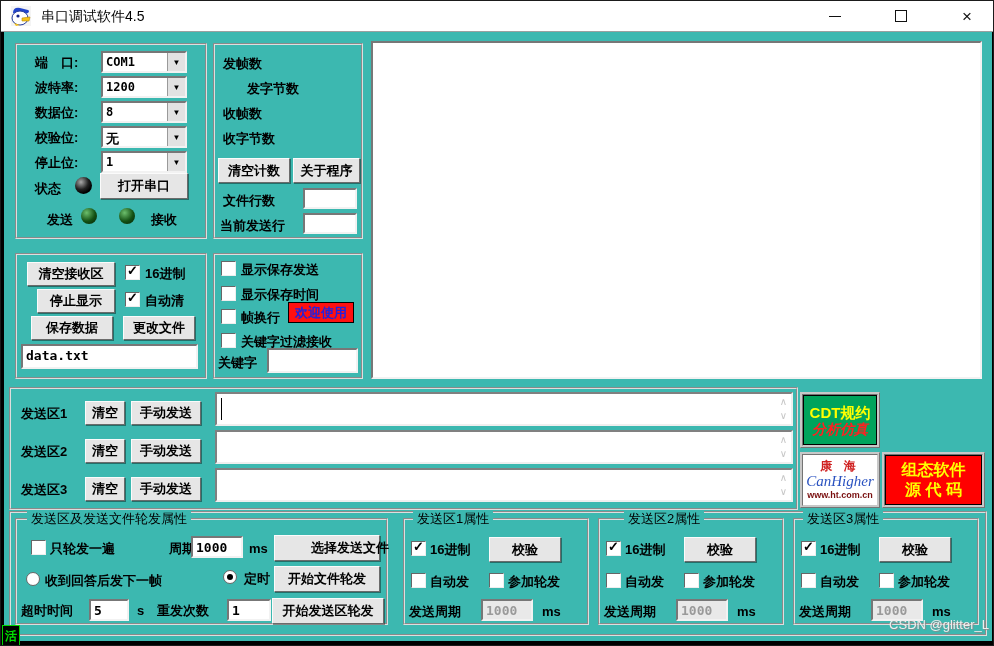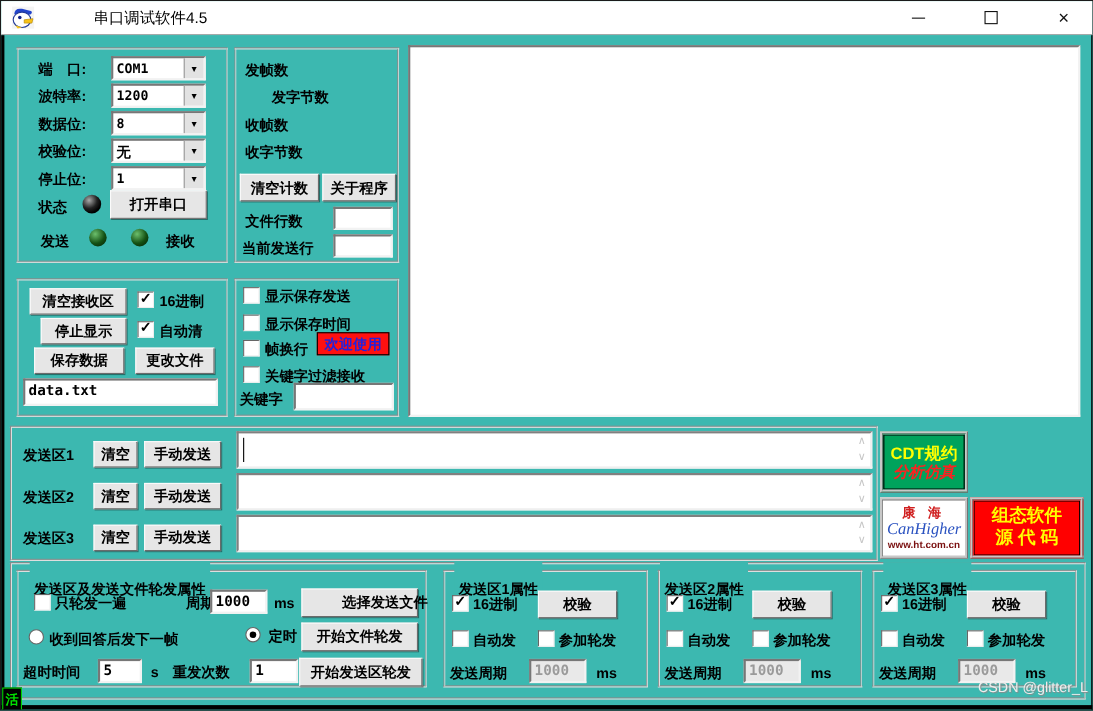--- a/index.html
+++ b/index.html
@@ -1,20 +1,20 @@
 <!DOCTYPE html>
 <html><head>
 <meta charset="utf-8">
 <style>
   html,body{margin:0;padding:0;}
   body{font-family:"Liberation Sans",sans-serif;background:#555;}
   .window{position:relative;width:994px;height:646px;background:#3CB8B0;border:1px solid #1b1b1b;box-sizing:border-box;overflow:hidden;}
   
   .titlebar{position:absolute;left:0;top:0;width:994px;height:31px;background:#ffffff;border-bottom:1px solid #9aa0a0;box-sizing:border-box;}
-  .title-text{position:absolute;left:40px;top:0;height:31px;line-height:30px;font-size:14px;color:#000;white-space:nowrap;margin-left:44px;}
+  .title-text{position:absolute;left:40px;top:0;height:31px;line-height:30px;font-size:14px;color:#000;white-space:nowrap;}
   .app-icon{position:absolute;left:9px;top:4px;width:22px;height:22px;}
   .wbtn{position:absolute;top:0;width:56px;height:30px;display:flex;align-items:center;justify-content:center;color:#111;}
   .glyph-min{width:12px;height:1px;background:#111;}
   .glyph-max{width:10px;height:10px;border:1px solid #111;}
   .glyph-close{font-size:17px;line-height:1;}
   
   .client{position:absolute;left:0;top:31px;width:994px;height:615px;background:#3CB8B0;border-left:3px solid #000;border-right:3px solid #000;border-bottom:6px solid #000;box-sizing:border-box;}
   .frame{position:absolute;border:2px groove #dedede;box-sizing:border-box;}
   .lbl{position:absolute;font-size:13px;font-weight:bold;color:#000;white-space:nowrap;line-height:15px;}
   .btn{position:absolute;background:#e6e6e6;border:1px solid;border-color:#fbfbfb #6b6b6b #6b6b6b #fbfbfb;box-shadow:1px 1px 0 rgba(0,0,0,0.40);font-family:"Liberation Sans",sans-serif;font-size:13px;font-weight:bold;color:#000;display:flex;align-items:center;justify-content:center;box-sizing:border-box;padding:0;white-space:nowrap;}
@@ -27,21 +27,21 @@
   .radio{position:absolute;width:12px;height:12px;border-radius:50%;background:#fff;border:1px solid #666;}
   .radio.sel::after{content:"";position:absolute;left:3px;top:3px;width:6px;height:6px;border-radius:50%;background:#000;}
   .led{position:absolute;border-radius:50%;}
   .led.black{background:radial-gradient(circle at 35% 30%,#aaa 0%,#222 45%,#000 70%);}
   .led.green{background:radial-gradient(circle at 35% 30%,#6cbf6c 0%,#145114 55%,#0a340a 80%);}
   .field{position:absolute;background:#fff;border:2px solid;border-color:#777 #f2f2f2 #f2f2f2 #777;box-sizing:border-box;font-family:"DejaVu Sans Mono",monospace;font-size:13px;font-weight:bold;color:#000;padding:2px 3px;outline:none;}
   .field.gray{background:#e9e9e9;color:#9a9a9a;}
   .sendbox{position:absolute;background:#fff;border:2px solid;border-color:#808080 #efefef #efefef #808080;box-sizing:border-box;}
   .chev{position:absolute;right:4px;color:#c6c6c6;font-size:10px;line-height:10px;}
   .caret{position:absolute;width:1px;height:22px;background:#000;}
-  .legend{position:absolute;top:-9px;background:#3CB8B0;padding:17px 4px;font-size:13px;font-weight:bold;white-space:nowrap;line-height:15px;}
+  .legend{position:absolute;top:-9px;background:#3CB8B0;padding:0 4px;font-size:13px;font-weight:normal;white-space:nowrap;line-height:15px;}
   .logo{position:absolute;border:3px ridge #c8c8c8;box-sizing:border-box;display:flex;flex-direction:column;align-items:center;justify-content:center;text-align:center;}
   .banner{position:absolute;background:#FF1010;border:1px solid #000;color:#2222DD;font-size:13px;font-weight:bold;display:flex;align-items:center;justify-content:center;box-sizing:border-box;}
   .watermark{position:absolute;left:848px;top:616px;width:140px;font-size:13px;color:#eeeeee;text-shadow:1px 1px 1px #8a8a8a;text-align:right;}
   .ime{position:absolute;left:1px;top:624px;width:16px;height:20px;background:#000;border:1px solid #00d400;color:#00e000;font-size:12px;font-weight:bold;display:flex;align-items:center;justify-content:center;}
 </style>
 </head>
 <body>
 
 <div class="window">
 
@@ -88,21 +88,21 @@
     <div class="combo-btn">▼</div>
   </div>
   <div class="lbl" style="left:34px;top:154px;">停止位:</div>
   <div class="combo" style="left:100px;top:150px;width:86px;">
     <div class="combo-text">1</div>
     <div class="combo-btn">▼</div>
   </div>
   <div class="lbl" style="left:34px;top:180px;">状态</div>
   <div class="led black" style="left:74px;top:176px;width:17px;height:17px;"></div>
   <div class="btn" style="left:99px;top:172px;width:88px;height:26px;">打开串口</div>
-  <div class="lbl" style="left:36px;top:211px;">发送</div>
+  <div class="lbl" style="left:46px;top:211px;">发送</div>
   <div class="led green" style="left:80px;top:207px;width:16px;height:16px;"></div>
   <div class="led green" style="left:118px;top:207px;width:16px;height:16px;"></div>
   <div class="lbl" style="left:150px;top:211px;">接收</div>
 
   <div class="frame" style="left:212px;top:42px;width:150px;height:196px;"></div>
   <div class="lbl" style="left:222px;top:55px;">发帧数</div>
   <div class="lbl" style="left:222px;top:80px;margin-left:24px;">发字节数</div>
   <div class="lbl" style="left:222px;top:105px;">收帧数</div>
   <div class="lbl" style="left:222px;top:130px;">收字节数</div>
   <div class="btn" style="left:217px;top:157px;width:72px;height:25px;text-align:center;">清空计数</div>
@@ -210,21 +210,21 @@
   <div class="btn" style="left:488px;top:536px;width:72px;height:25px;">校验</div>
   <div class="cb" style="left:410px;top:572px;"></div>
   <div class="lbl" style="left:429px;top:573px;">自动发</div>
   <div class="cb" style="left:488px;top:572px;"></div>
   <div class="lbl" style="left:507px;top:573px;">参加轮发</div>
   <div class="lbl" style="left:408px;top:603px;">发送周期</div>
   <div class="field gray" style="left:480px;top:598px;width:52px;height:22px;">1000</div>
   <div class="lbl" style="left:541px;top:603px;">ms</div>
 
   <div class="frame" style="left:597px;top:517px;width:186px;height:107px;">
-    <span class="legend" style="left:0;">发送区2属性</span>
+    <span class="legend" style="left:24px;">发送区2属性</span>
   </div>
   <div class="cb checked" style="left:605px;top:540px;"></div>
   <div class="lbl" style="left:624px;top:541px;">16进制</div>
   <div class="btn" style="left:683px;top:536px;width:72px;height:25px;">校验</div>
   <div class="cb" style="left:605px;top:572px;"></div>
   <div class="lbl" style="left:624px;top:573px;">自动发</div>
   <div class="cb" style="left:683px;top:572px;"></div>
   <div class="lbl" style="left:702px;top:573px;">参加轮发</div>
   <div class="lbl" style="left:603px;top:603px;">发送周期</div>
   <div class="field gray" style="left:675px;top:598px;width:52px;height:22px;">1000</div>

